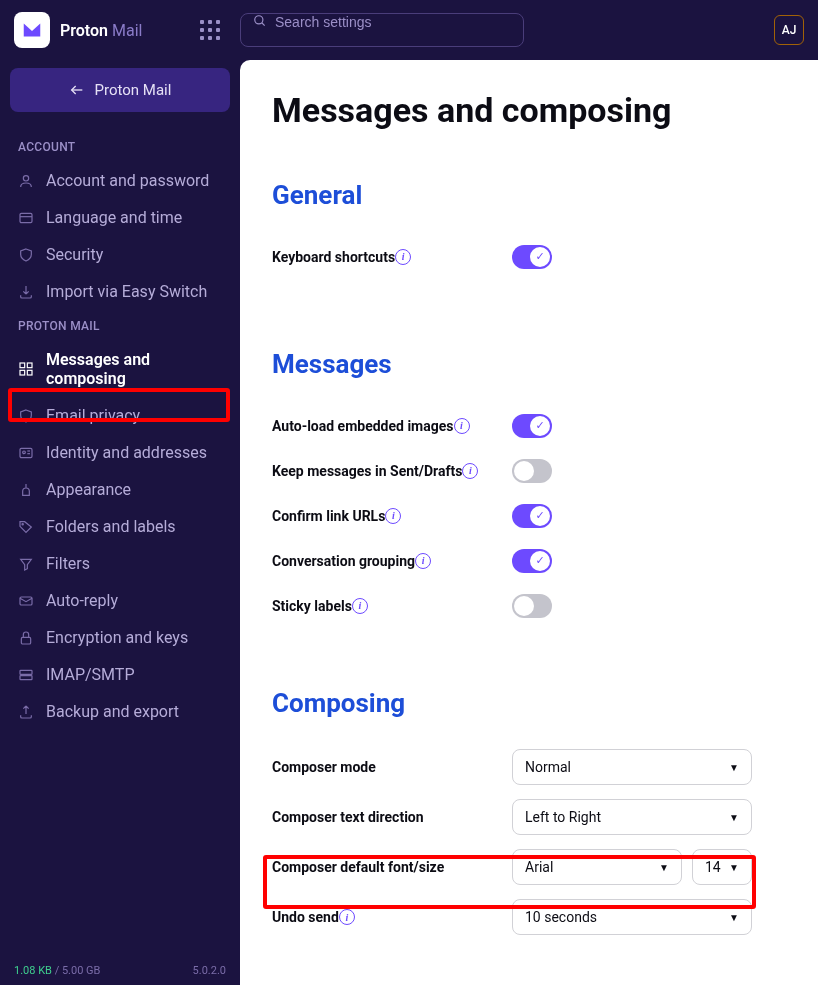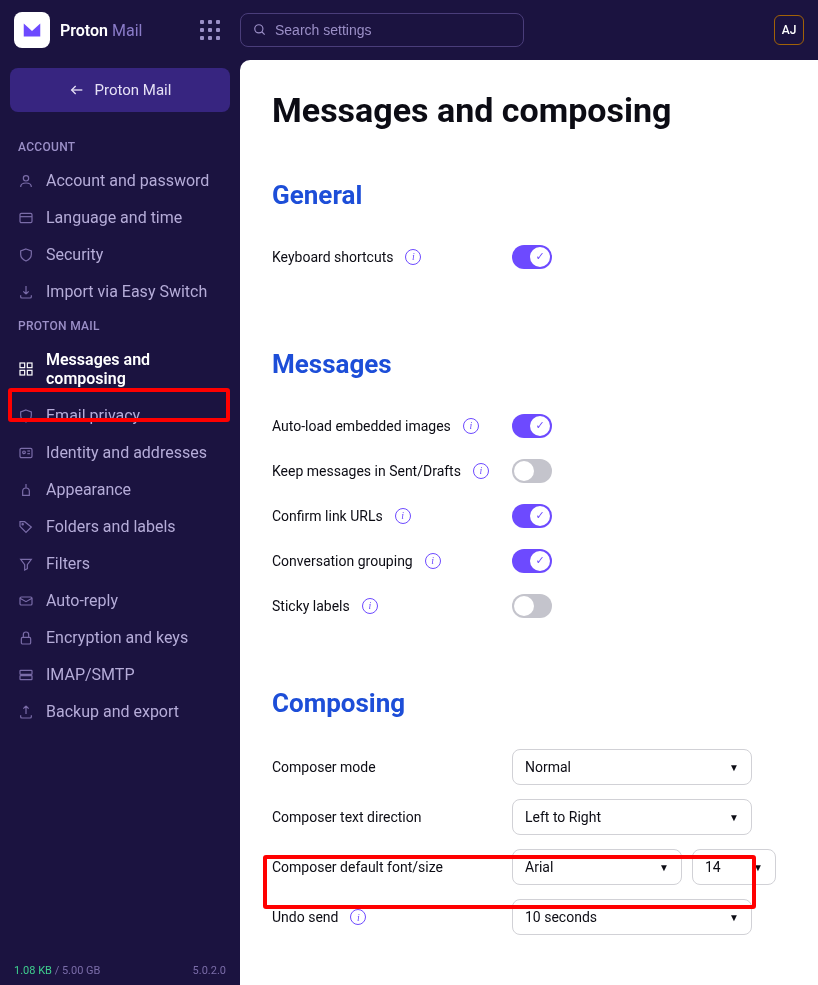--- a/index.html
+++ b/index.html
@@ -4,53 +4,53 @@
 <style>
 * { box-sizing: border-box; margin: 0; padding: 0; }
 body { font-family: -apple-system, BlinkMacSystemFont, "Segoe UI", Roboto, sans-serif; background: #1b1340; width: 818px; height: 985px; overflow: hidden; position: relative; }
 .header { height: 60px; display: flex; align-items: center; padding: 0 14px; gap: 16px; }
 .logo-area { display: flex; align-items: center; gap: 10px; width: 160px; }
 .logo-box { width: 36px; height: 36px; background: #fff; border-radius: 8px; display: flex; align-items: center; justify-content: center; }
 .logo-text { color: #fff; font-weight: 600; font-size: 16px; }
 .logo-text .mail { color: #8a7bc8; font-weight: 400; }
 .apps-grid { display: grid; grid-template-columns: repeat(3,4px); grid-template-rows: repeat(3,4px); gap: 4px; cursor: pointer; margin-left: 10px; }
 .apps-grid span { width: 4px; height: 4px; background: #9b8fc7; border-radius: 1px; }
-.search-box { flex: 0 0 284px; height: 34px; border: 1px solid #4a3d7a; border-radius: 8px; display: flex; align-items: center; padding: 0 12px; gap: 8px; margin-left: 4px; }
+.search-box { flex: 0 0 284px; height: 34px; border: 1px solid #4a3d7a; border-radius: 8px; display: flex; align-items: flex-start; padding: 0 12px; gap: 8px; margin-left: 4px; }
 .search-box input { background: transparent; border: none; outline: none; color: #9b8fc7; font-size: 14px; flex: 1; }
 .search-box input::placeholder { color: #9b8fc7; }
 .avatar { width: 30px; height: 30px; border: 1px solid #a16207; border-radius: 6px; display: flex; align-items: center; justify-content: center; color: #fff; font-size: 12px; font-weight: 500; margin-left: auto; cursor: pointer; }
 .layout { display: flex; height: calc(100% - 60px); }
 .sidebar { width: 240px; padding: 8px 10px; position: relative; }
 .back-btn { height: 44px; background: #372580; border-radius: 8px; display: flex; align-items: center; justify-content: center; color: #e5e0f5; gap: 10px; cursor: pointer; font-size: 15px; margin-bottom: 20px; }
 .section-label { color: #9b8fc7; font-size: 12px; font-weight: 500; padding: 8px 8px; letter-spacing: 0.3px; margin-top: 1px; }
 .nav-item { display: flex; align-items: center; gap: 12px; padding: 9px 8px; color: #b5acd8; font-size: 16px; cursor: pointer; border-radius: 6px; }
 .nav-item.active { color: #fff; font-weight: 600; }
 .nav-icon { width: 16px; height: 16px; display: flex; align-items: center; justify-content: center; flex-shrink: 0; }
 .nav-icon svg { stroke: #7a6ca8; }
 .nav-item.active .nav-icon svg { stroke: #fff; }
 .highlight-red { position: absolute; border: 4px solid #ff0000; border-radius: 3px; pointer-events: none; }
 .highlight1 { left: 8px; top: 388px; width: 222px; height: 34px; }
 .main { flex: 1; background: #fff; border-top-left-radius: 10px; overflow-y: auto; padding: 30px 32px; }
 h1 { font-size: 34px; font-weight: 700; color: #0c0c14; margin-bottom: 50px; }
 h2 { font-size: 26px; font-weight: 700; color: #1d4ed8; margin-top: 40px; margin-bottom: 24px; }
 .setting-row { display: flex; align-items: center; min-height: 45px; }
-.setting-label { width: 240px; font-size: 14px; font-weight: 400; color: #0c0c14; display: flex; align-items: center; gap: 12px; }
+.setting-label { width: 240px; font-size: 14px; font-weight: 700; color: #0c0c14; display: flex; align-items: center; gap: 0; }
 .info-icon { width: 16px; height: 16px; border: 1px solid #6d4aff; border-radius: 50%; display: flex; align-items: center; justify-content: center; color: #6d4aff; font-size: 10px; font-style: italic; font-family: serif; cursor: pointer; }
 .toggle { width: 40px; height: 24px; border-radius: 12px; position: relative; cursor: pointer; }
 .toggle.on { background: #6d4aff; }
 .toggle.off { background: #c4c4cc; }
 .toggle-knob { position: absolute; width: 20px; height: 20px; background: #fff; border-radius: 50%; top: 2px; display: flex; align-items: center; justify-content: center; }
 .toggle.on .toggle-knob { right: 2px; }
 .toggle.off .toggle-knob { left: 2px; }
 .check { color: #6d4aff; font-size: 11px; }
 .select-box { height: 36px; border: 1px solid #d1d1d6; border-radius: 8px; display: flex; align-items: center; padding: 15px 12px; justify-content: space-between; cursor: pointer; font-size: 14px; color: #0c0c14; background: #fff; }
 .select-box .caret { font-size: 10px; color: #0c0c14; }
 .select-wide { width: 240px; }
 .select-font { width: 170px; }
-.select-size { width: 84px; }
+.select-size { width: 60px; }
 .controls-col { display: flex; gap: 10px; }
 .highlight2 { left: 263px; top: 855px; width: 493px; height: 54px; }
 .footer { position: absolute; bottom: 8px; left: 14px; right: 14px; display: flex; justify-content: space-between; font-size: 11px; color: #7a6ca8; width: 212px; }
 .footer .used { color: #3fcf8e; }
 </style>
 </head>
 <body>
 
 <div class="header">
   <div class="logo-area">

